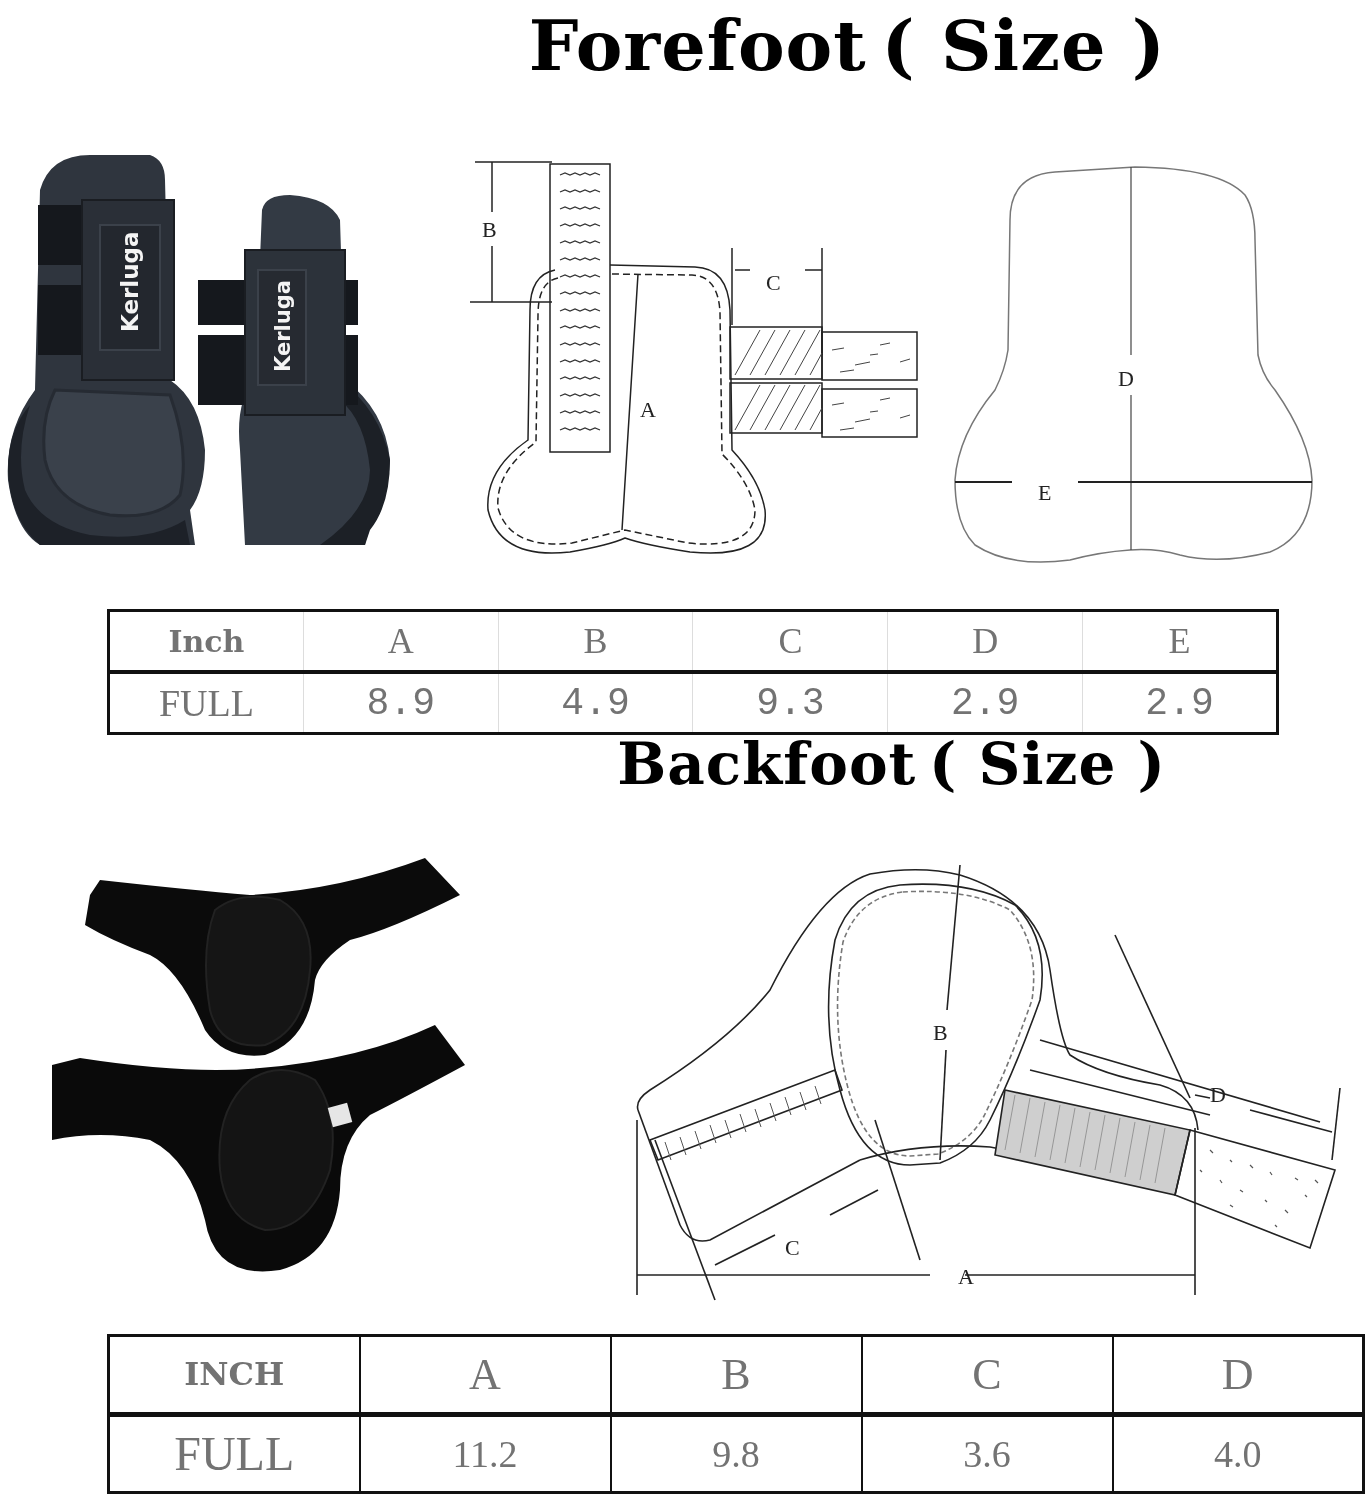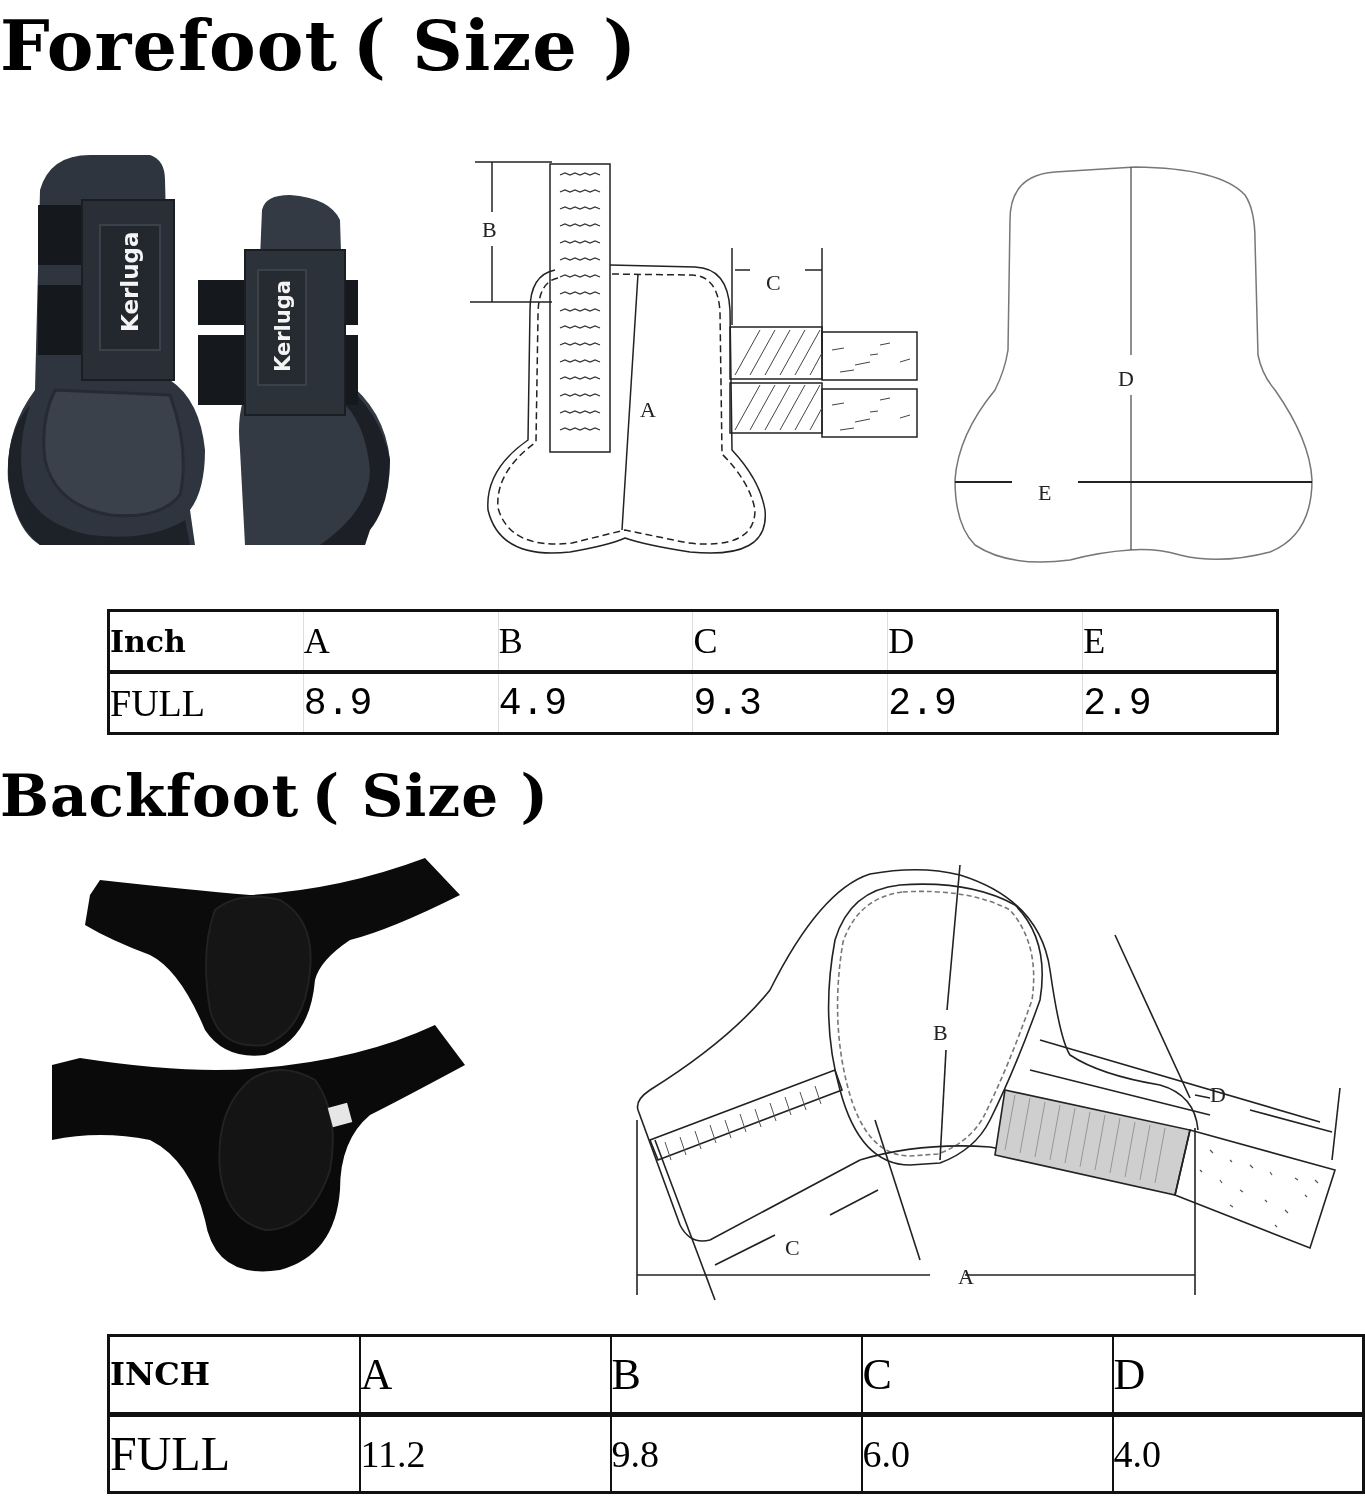--- a/index.html
+++ b/index.html
@@ -1,36 +1,36 @@
 <!DOCTYPE html>
 <html><head>
   <meta charset="utf-8">
   <style>
     * { box-sizing: border-box; margin: 0; padding: 0; }
     html, body { width: 1365px; height: 1500px; background: #ffffff; overflow: hidden; }
     body { position: relative; font-family: "Liberation Serif", serif; color: #111; }
 
     .title {
-      position: absolute; left: 0; width: 1166px; text-align: left;
+      position: absolute; left: 0; width: 1166px; text-align: right;
       font-family: "DejaVu Serif", serif; font-weight: bold; color: #000;
       letter-spacing: 1px;
     }
     #fore-title { top: 4px; font-size: 70px; line-height: 84px; }
-    #back-title { top: 758px; font-size: 58px; line-height: 76px; }
+    #back-title { top: 726px; font-size: 58px; line-height: 76px; }
 
     .panel { position: absolute; }
     svg { display: block; }
 
     
     .size-table {
       position: absolute; border-collapse: collapse; table-layout: fixed;
       font-family: "Liberation Mono", monospace;
     }
     .size-table td {
-      text-align: left; vertical-align: middle; color: #000000;
+      text-align: center; vertical-align: middle; color: #737373;
     }
     #fore-table { left: 107px; top: 609px; width: 1172px; height: 126px; border: 3px solid #111; }
     #fore-table td { border-left: 1px solid #ddd; height: 61px; }
     #fore-table td:first-child { border-left: none; }
     #fore-table tr.hdr td { border-bottom: 4px solid #111; font-size: 36px; font-family: "Liberation Serif", serif; }
     #fore-table tr.hdr td.corner { font-size: 30px; font-weight: bold; font-family: "DejaVu Serif", serif; }
     #fore-table tr.val td { font-size: 38px; }
     #fore-table tr.val td.rowlabel { font-size: 38px; font-family: "Liberation Serif", serif; }
 
     #back-table { left: 107px; top: 1334px; width: 1258px; height: 160px; border: 3px solid #111; }
@@ -236,17 +236,17 @@
     <td class="corner">INCH</td>
     <td>A</td>
     <td>B</td>
     <td>C</td>
     <td>D</td>
   </tr>
   <tr class="val">
     <td class="rowlabel">FULL</td>
     <td>11.2</td>
     <td>9.8</td>
-    <td>6.0</td>
+    <td>3.6</td>
     <td>4.0</td>
   </tr>
 </tbody>
   </table>
 
 </body></html>

